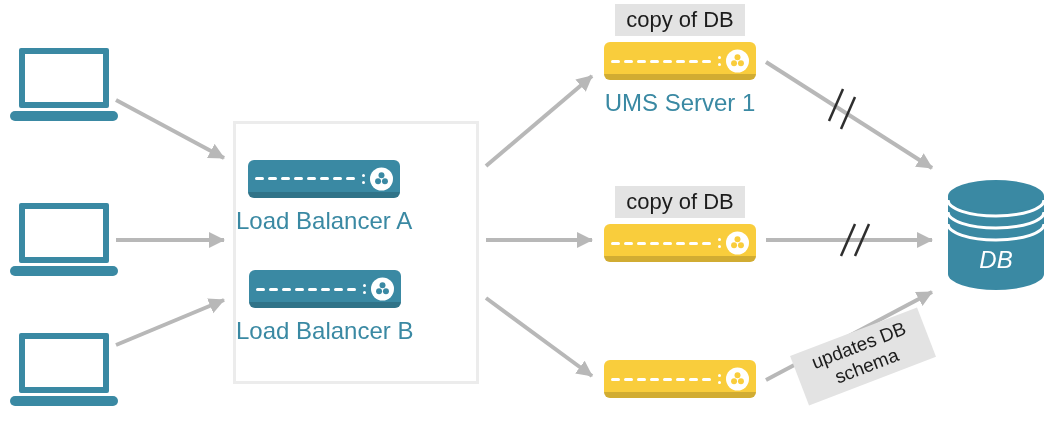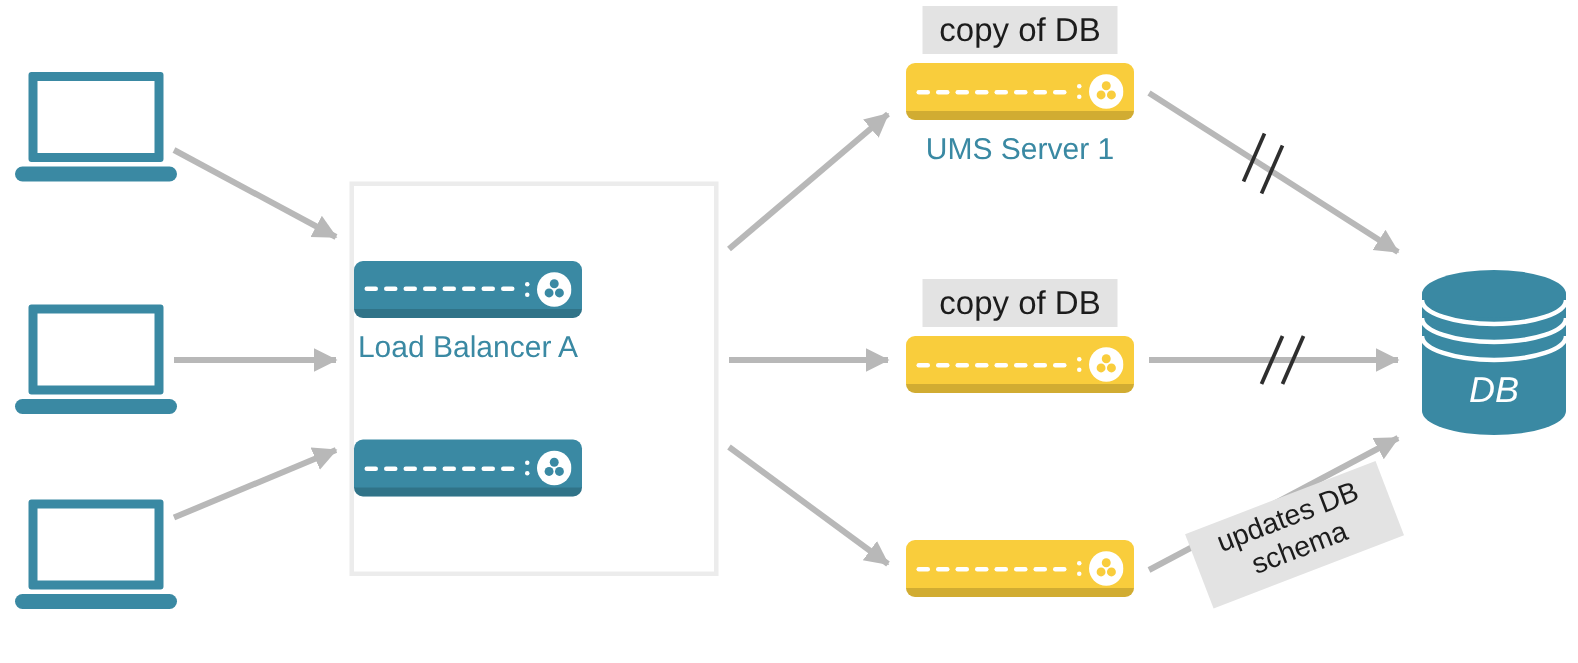--- a/index.html
+++ b/index.html
@@ -32,21 +32,21 @@
   .server-icon.yellow { background: var(--yellow, #f9cd3c); color: var(--yellow, #f9cd3c); }
   .server-icon::after { content: ""; position: absolute; left: 0; right: 0; bottom: 0;
     height: 6px; background: rgba(0,0,0,.16); border-radius: 0 0 6px 6px; }
   .dashes { display: flex; gap: 4px; align-items: center; }
   .dashes i { display: block; width: 9px; height: 3px; background: #fff; border-radius: 1.5px; }
   .colon { display: flex; flex-direction: column; gap: 4px; margin: 0 5px 0 7px; }
   .colon i { display: block; width: 3px; height: 3px; background: #fff; border-radius: 50%; }
   .logo-circle { width: 26px; height: 26px; }
 
   
-  .node-label { color: var(--teal, #3a89a3); font-size: 20px; text-align: center; }
+  .node-label { color: var(--teal, #3a89a3); font-size: 24px; text-align: center; }
   .badge { display: inline-block; background: var(--badge-bg, #e3e3e3); color: #1c1c1c;
     font-size: 22px; padding: 3px 11px; }
 
   
   .ums { left: 603px; width: 154px; text-align: center; }
   .ums .server-icon { margin: 6px auto 9px; }
   #ums1 { top: 4px; }
   #ums2 { top: 186px; }
   #ums3 { top: 358px; }
   #ums3 .server-icon { margin-top: 2px; }
@@ -143,20 +143,21 @@
           <i></i>
           <i></i>
         </span>
       <svg class="logo-circle" viewBox="0 0 24 24">
         <circle cx="12" cy="12" r="12" fill="#fff"></circle>
         <circle cx="12" cy="8" r="3.1" fill="currentColor"></circle>
         <circle cx="8.4" cy="14.4" r="3.1" fill="currentColor"></circle>
         <circle cx="15.6" cy="14.4" r="3.1" fill="currentColor"></circle>
       </svg>
     </div>
+    <div class="node-label">Load Balancer B</div>
   </div>
 </div>
 
 <div class="node ums" id="ums1">
   <span class="badge">copy of DB</span>
   <div class="server-icon yellow">
     <span class="dashes">
         <i></i>
         <i></i>
         <i></i>

